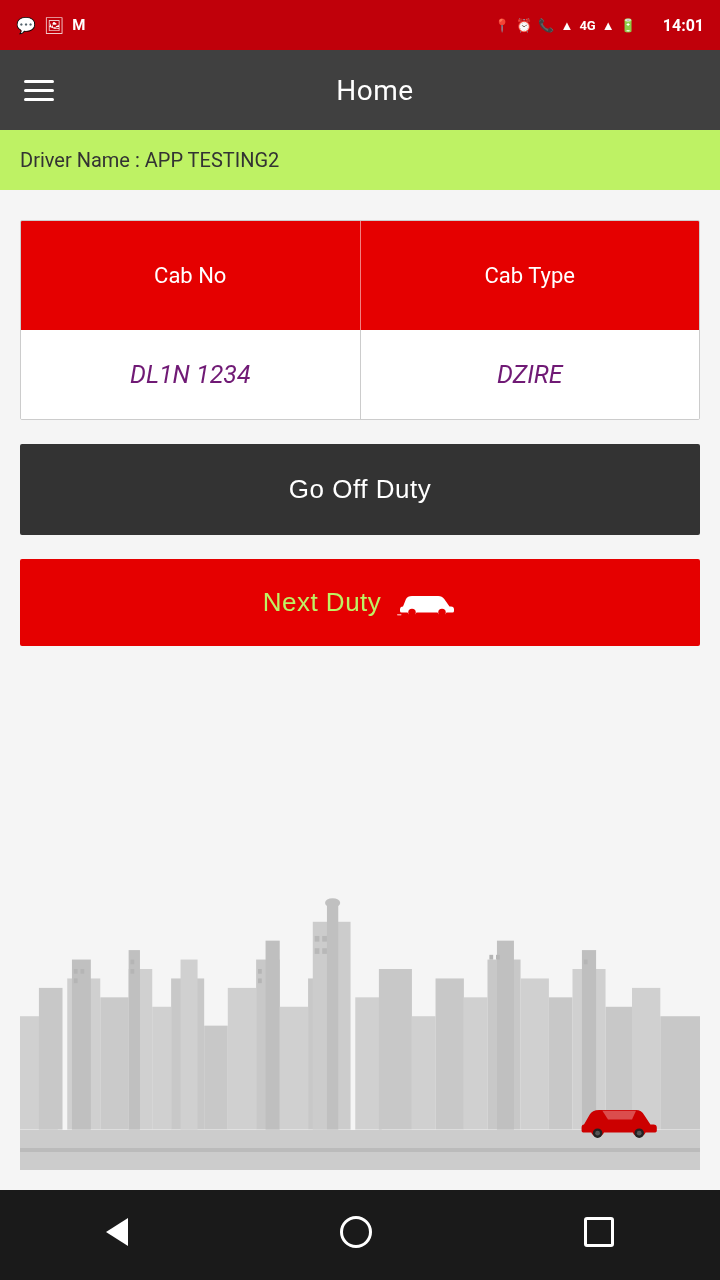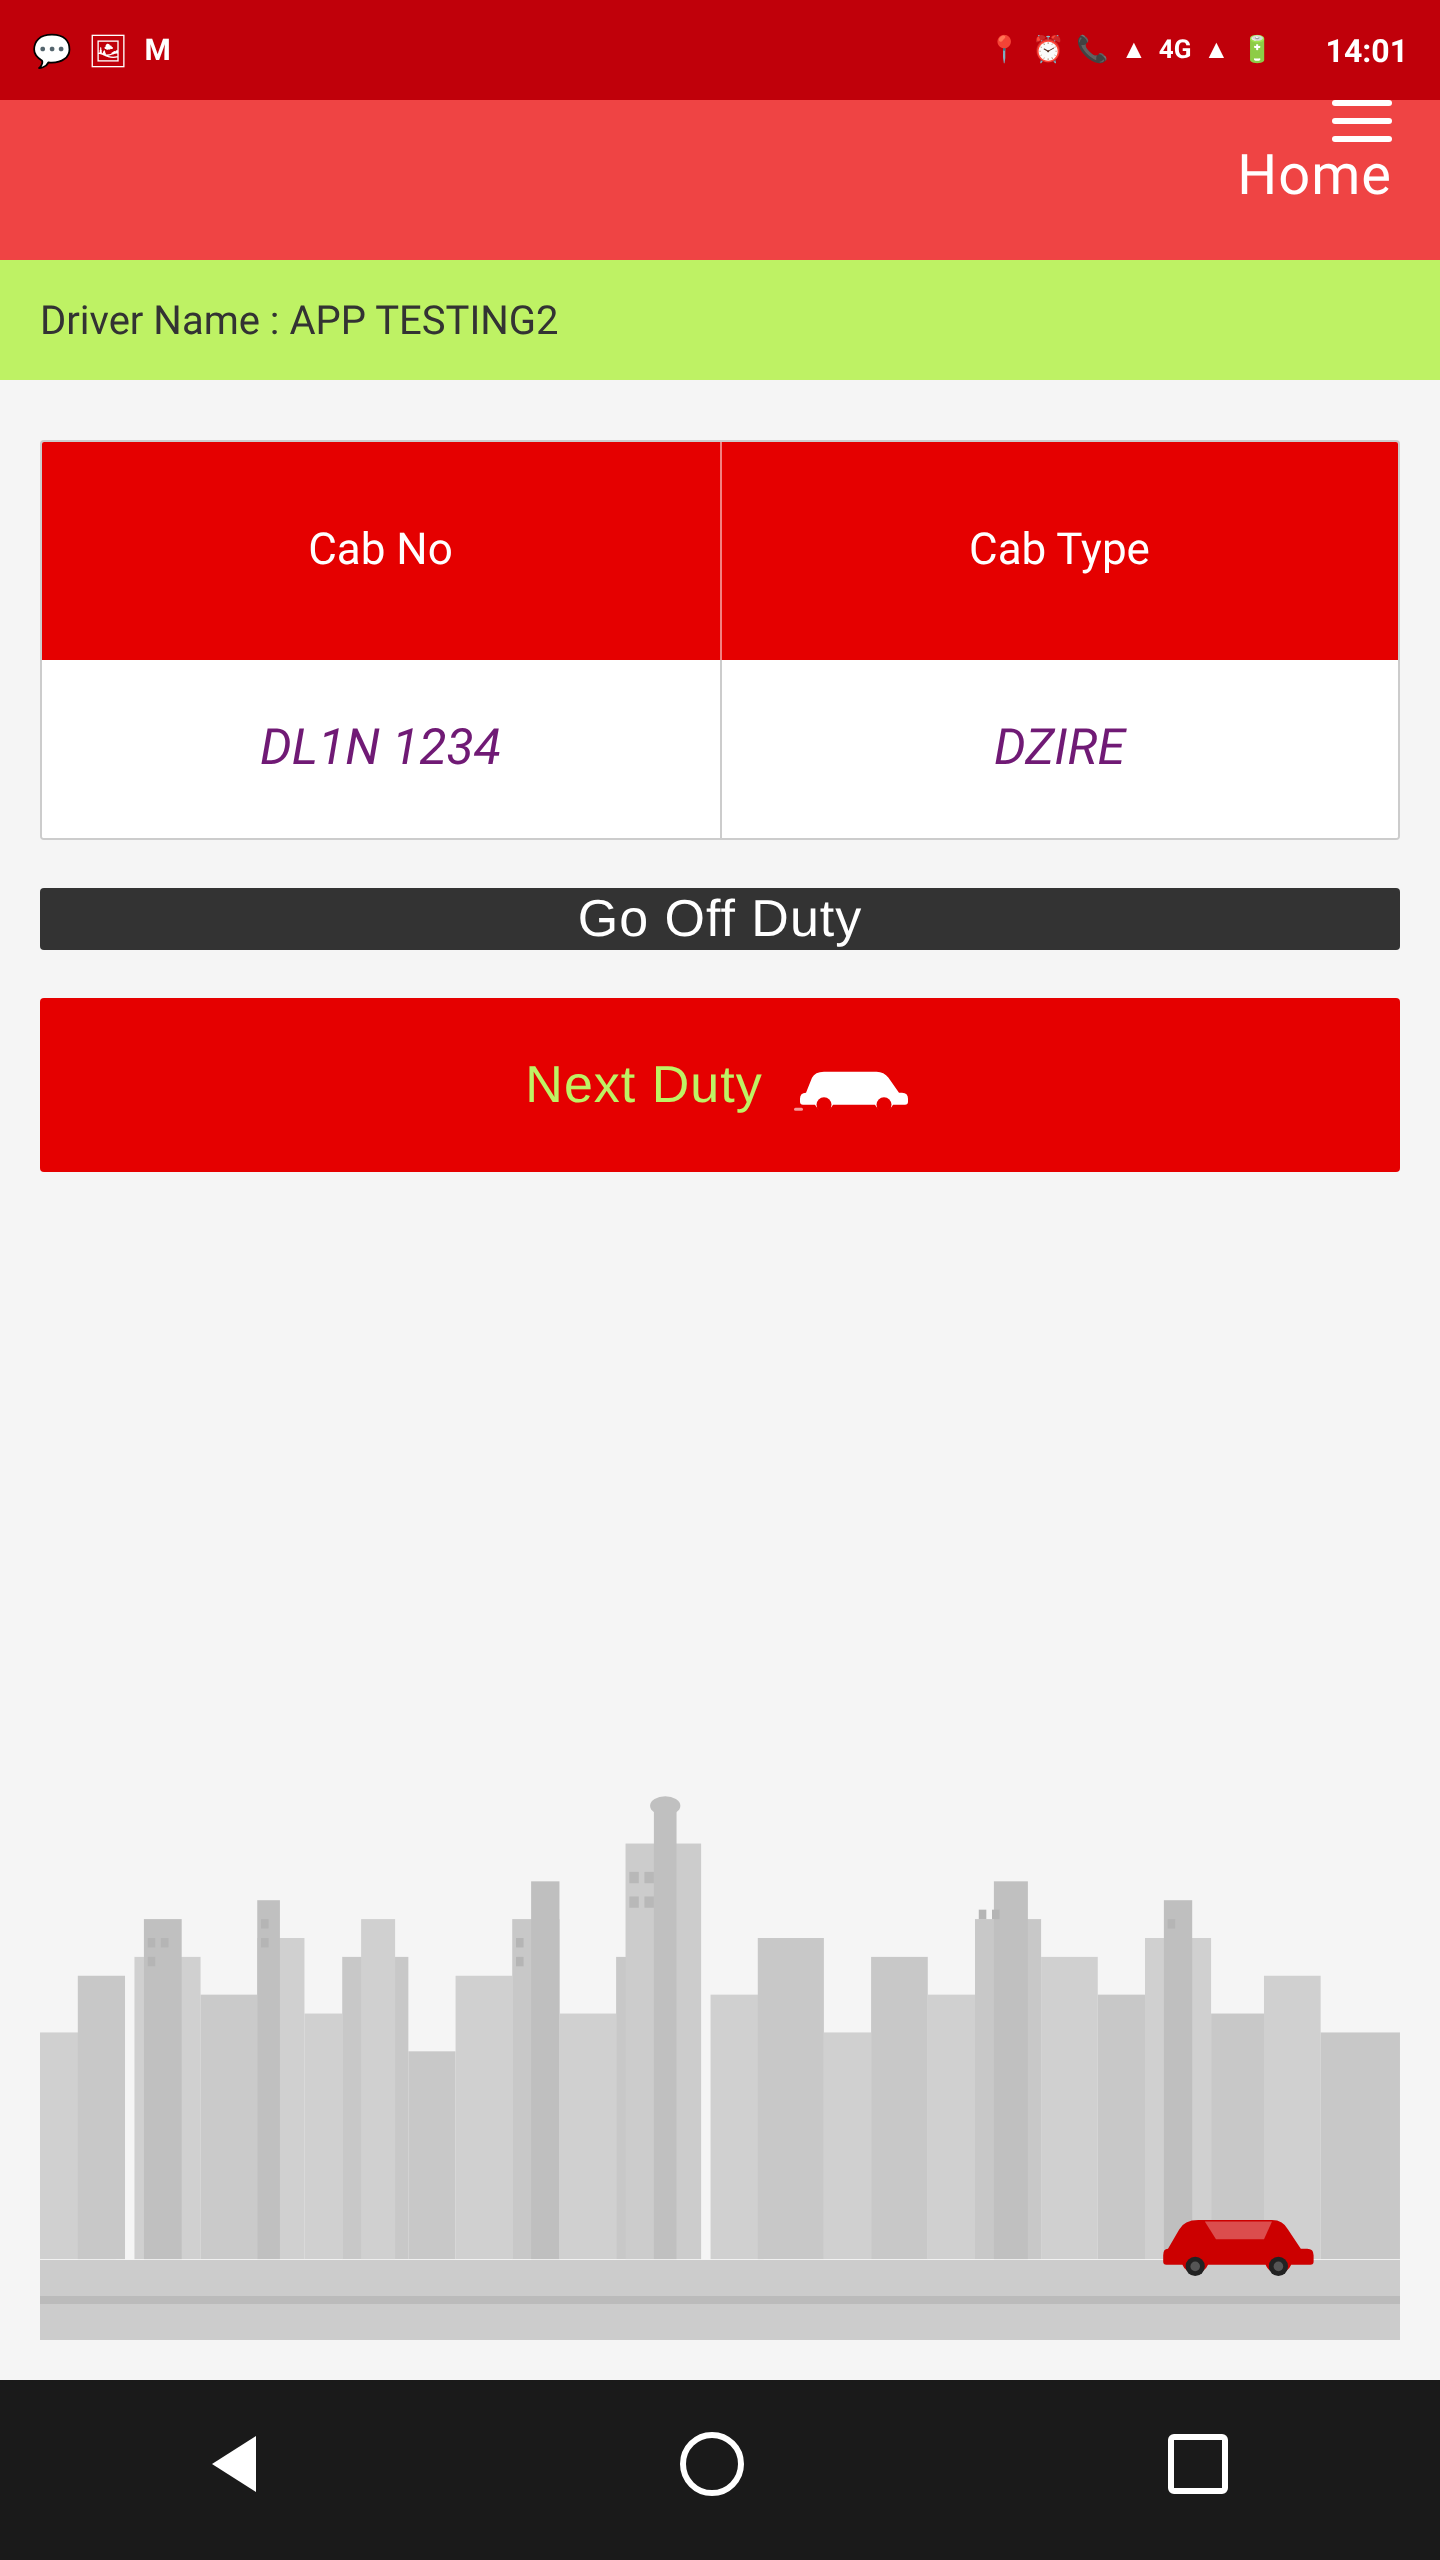--- a/index.html
+++ b/index.html
@@ -34,27 +34,26 @@
     .status-bar-right {
       display: flex;
       align-items: center;
       gap: 6px;
       font-size: 13px;
       font-weight: bold;
     }
 
     
     .top-nav {
-      background: #ef4444;
+      background: #404040;
       height: 80px;
       display: flex;
-      align-items: flex-end;
+      align-items: center;
       padding: 0 24px;
       flex-shrink: 0;
-      flex-direction: column;
     }
     .hamburger {
       display: flex;
       flex-direction: column;
       gap: 6px;
       cursor: pointer;
     }
     .hamburger span {
       display: block;
       width: 30px;
@@ -127,20 +126,21 @@
     .cab-table-body .col:first-child {
       border-right: 1.5px solid #ccc;
     }
 
     
     .btn-off-duty {
       background: #333;
       color: white;
       border: none;
       width: 100%;
+      padding: 30px;
       font-size: 26px;
       font-weight: 500;
       cursor: pointer;
       letter-spacing: 0.5px;
       border-radius: 2px;
     }
     .btn-next-duty {
       background: #e50000;
       color: #bef264;
       border: none;

